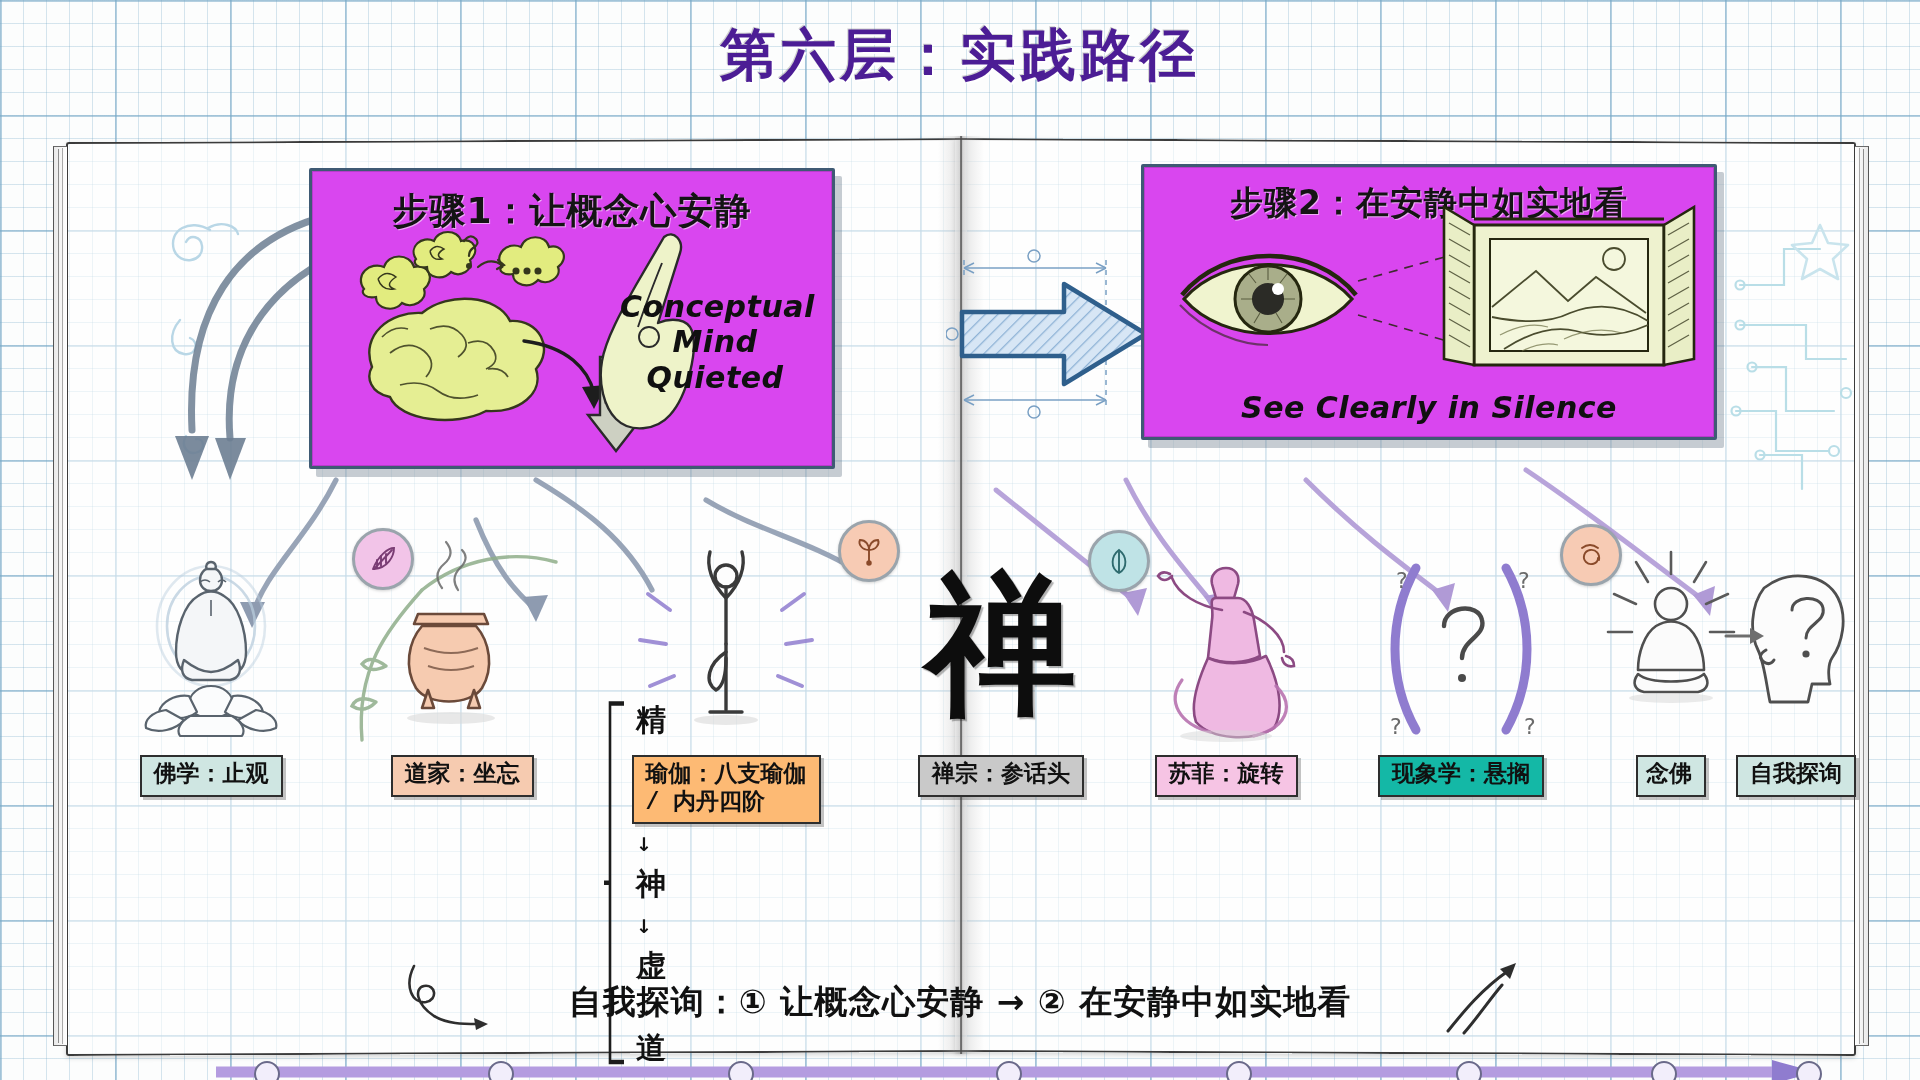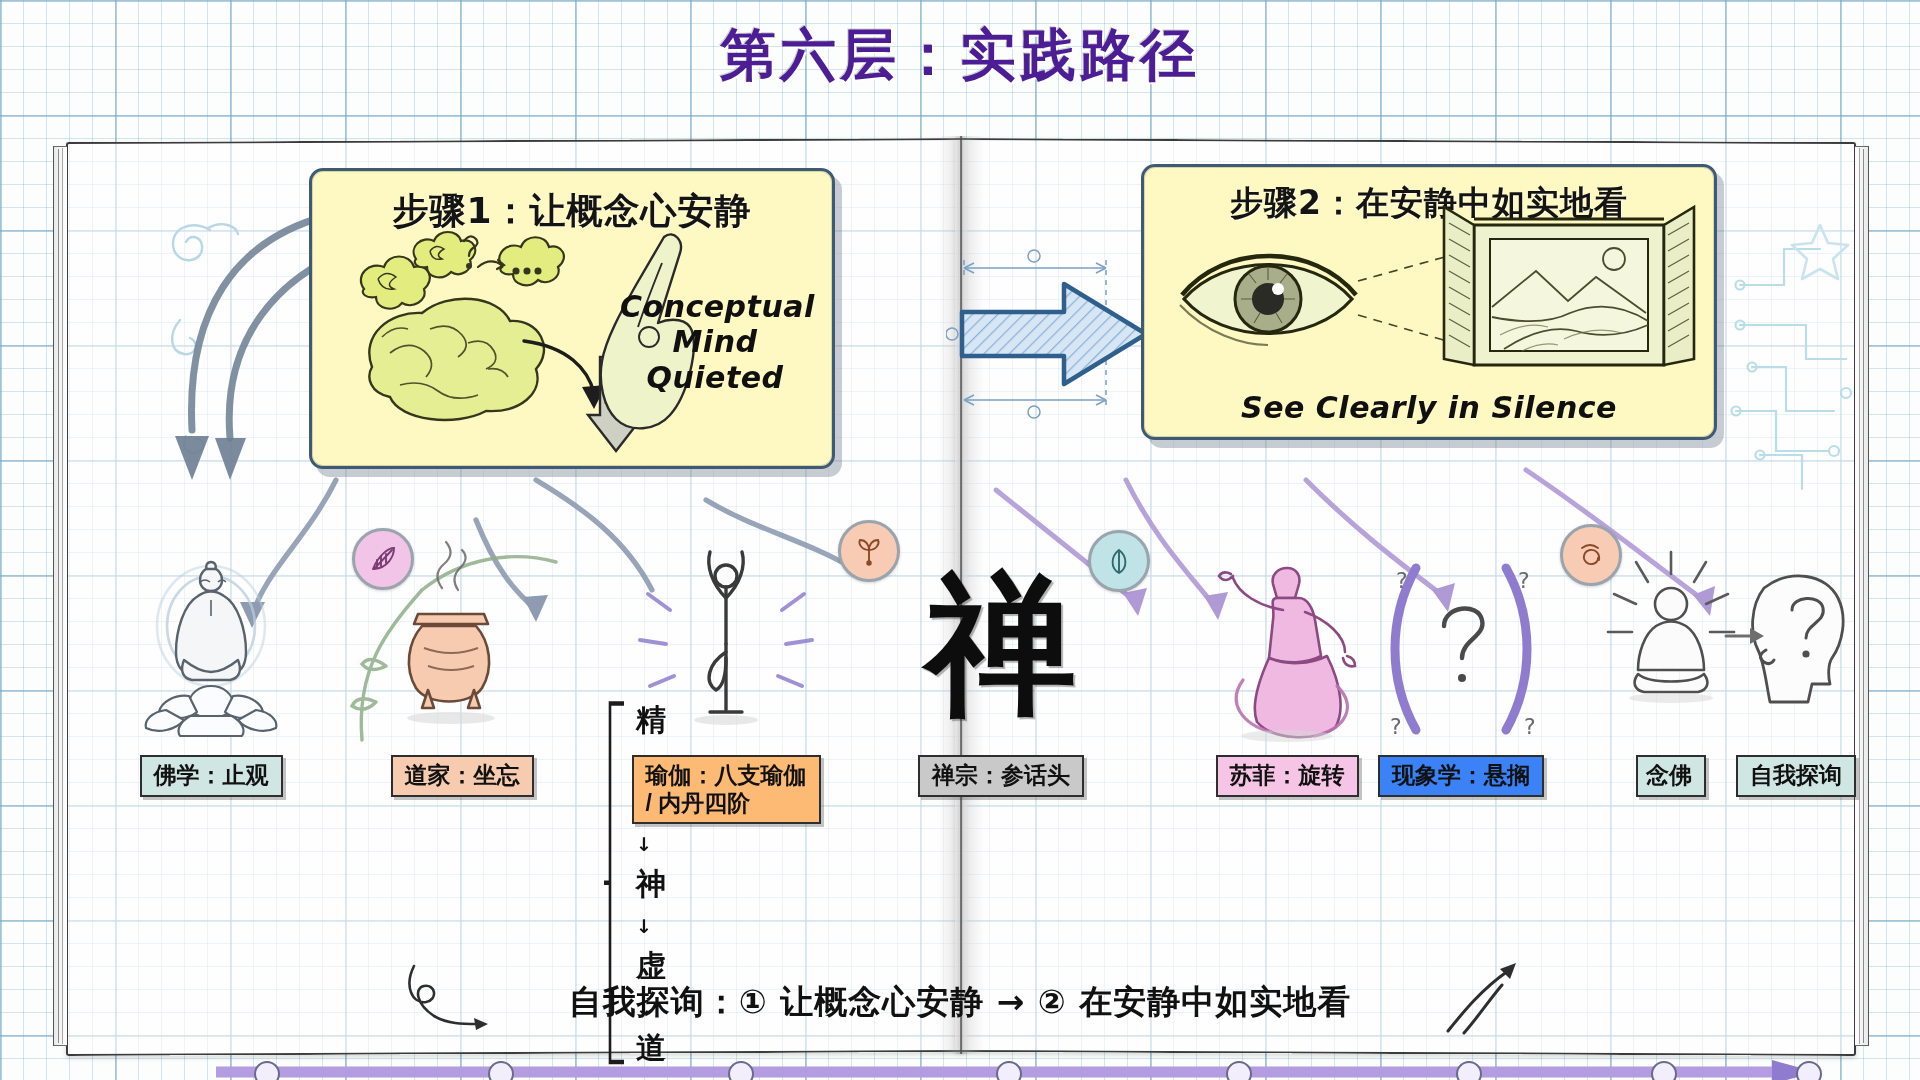--- a/index.html
+++ b/index.html
@@ -58,22 +58,22 @@
     border-bottom:1.4px solid #6a6a6a;background:linear-gradient(to right,#e9e9e9,#fff);}
   #nb-edge-l:before{content:"";position:absolute;left:4px;top:2px;width:1.2px;height:calc(100% - 4px);background:#8c8c8c;}
   #nb-edge-l:after{content:"";position:absolute;left:8px;top:1px;width:1.2px;height:calc(100% - 2px);background:#a8a8a8;}
   #nb-edge-r{right:-13px;border-right:1.6px solid #555;border-top:1.4px solid #6a6a6a;
     border-bottom:1.4px solid #6a6a6a;background:linear-gradient(to left,#e9e9e9,#fff);}
   #nb-edge-r:before{content:"";position:absolute;right:4px;top:2px;width:1.2px;height:calc(100% - 4px);background:#8c8c8c;}
   #nb-edge-r:after{content:"";position:absolute;right:8px;top:1px;width:1.2px;height:calc(100% - 2px);background:#a8a8a8;}
 
   
   .step-card{
-    position:absolute;background:#fef9c3;
-    border:3px solid #3f5a74;border-radius:14px;
+    position:absolute;background:#d946ef;
+    border:3px solid #3f5a74;border-radius:2px;
     box-shadow:7px 8px 0 rgba(70,90,110,.30), 0 0 0 1px rgba(0,0,0,.15) inset;
   }
   #step1{left:243px;top:28px;width:520px;height:295px;}
   #step2{left:1075px;top:24px;width:570px;height:270px;}
   .step-title{
     text-align:center;margin-top:16px;color:#141414;
     font-size:36px;font-weight:bold;letter-spacing:1px;
     font-family:"DejaVu Sans","Liberation Sans",sans-serif;
     text-shadow:1px 1px 0 rgba(255,255,255,.55);
   }
@@ -91,21 +91,21 @@
 
   
   #big-arrow{position:absolute;left:880px;top:98px;width:230px;height:190px;}
 
   
   .practice{position:absolute;width:170px;text-align:center;}
   .practice .art{height:215px;position:relative;}
   .p-label{
     display:inline-block;padding:5px 12px;border:2.4px solid #2e2e2e;
     font-size:23px;font-weight:bold;color:#111;line-height:1.2;
-    font-family:Liberation Sans, sans-serif;
+    font-family:Liberation Mono, monospace;
     box-shadow:3px 3px 0 rgba(60,60,60,.30);white-space:nowrap;
   }
   .p-label.two{white-space:normal;}
 
   
   #chain{position:absolute;left:530px;top:560px;width:150px;}
   .chain-row{display:flex;align-items:center;justify-content:flex-start;height:41px;}
   .chain-ch{font-size:30px;font-weight:bold;color:#111;
     font-family:"DejaVu Sans","Liberation Sans",sans-serif;margin-left:40px;}
   #chain-bracket{position:absolute;left:6px;top:0;width:26px;height:100%;}
@@ -496,21 +496,21 @@
 
   <div class="practice" style="left:820px;top:400px;width:230px;">
     <div class="art">
       <div style="font-size:150px;line-height:210px;color:#0d0d0d;font-weight:bold;
                   font-family:'DejaVu Sans','Liberation Sans',sans-serif;
                   text-shadow:2px 2px 1px rgba(0,0,0,.3);">禅</div>
     </div>
     <div class="p-label" style="background:#c9c9c9;">禅宗：参话头</div>
   </div>
 
-  <div class="practice" style="left:1121px;top:400px;width:200px;">
+  <div class="practice" style="left:1060px;top:400px;width:200px;">
     <div class="art">
       <svg viewBox="0 0 200 215" width="200" height="215">
         <g fill="#efb9e2" stroke="#8c4a83" stroke-width="2.6" stroke-linejoin="round">
           <path d="M100,28 c9,0 14,7 12,16 l-4,14 l-18,0 l-4,-14 c-2,-9 5,-16 14,-16 z"></path>
           <path d="M90,58 l22,0 c8,0 14,10 16,22 l6,36 c-14,8 -36,8 -52,2 l4,-38 c2,-12 -4,-22 4,-22 z"></path>
           <path d="M82,118 c18,8 42,6 58,-2 c14,28 18,56 8,72 c-22,14 -62,12 -78,-6 c-6,-16 2,-42 12,-64 z"></path>
         </g>
         <g fill="none" stroke="#8c4a83" stroke-width="2.6" stroke-linecap="round">
           <path d="M96,70 C72,66 52,54 46,38"></path>
           <path d="M118,72 C140,80 158,96 158,112"></path>
@@ -539,21 +539,21 @@
           <circle cx="106" cy="138" r="4" fill="#4a4a4a" stroke="none"></circle>
         </g>
         <g fill="#6a6a6a" font-size="22" font-family="'DejaVu Sans',sans-serif">
           <text x="34" y="194">?</text>
           <text x="168" y="194">?</text>
           <text x="40" y="48">?</text>
           <text x="162" y="48">?</text>
         </g>
       </svg>
     </div>
-    <div class="p-label" style="background:#3b82f6;text-align:right;">现象学：悬搁</div>
+    <div class="p-label" style="background:#14b8a6;text-align:right;">现象学：悬搁</div>
   </div>
 
   <div class="practice" style="left:1520px;top:400px;">
     <div class="art">
       <svg viewBox="0 0 170 215" width="170" height="215">
         <g stroke="#5a5a5a" stroke-width="2.6" stroke-linecap="round">
           <path d="M85,12 L85,34 M50,22 L62,42 M120,22 L108,42 M28,54 L50,64 M142,54 L120,64 M22,92 L46,92 M148,92 L124,92"></path>
         </g>
         <g fill="#fbfbfb" stroke="#4f4f4f" stroke-width="2.6" stroke-linejoin="round">
           <circle cx="85" cy="64" r="16"></circle>

